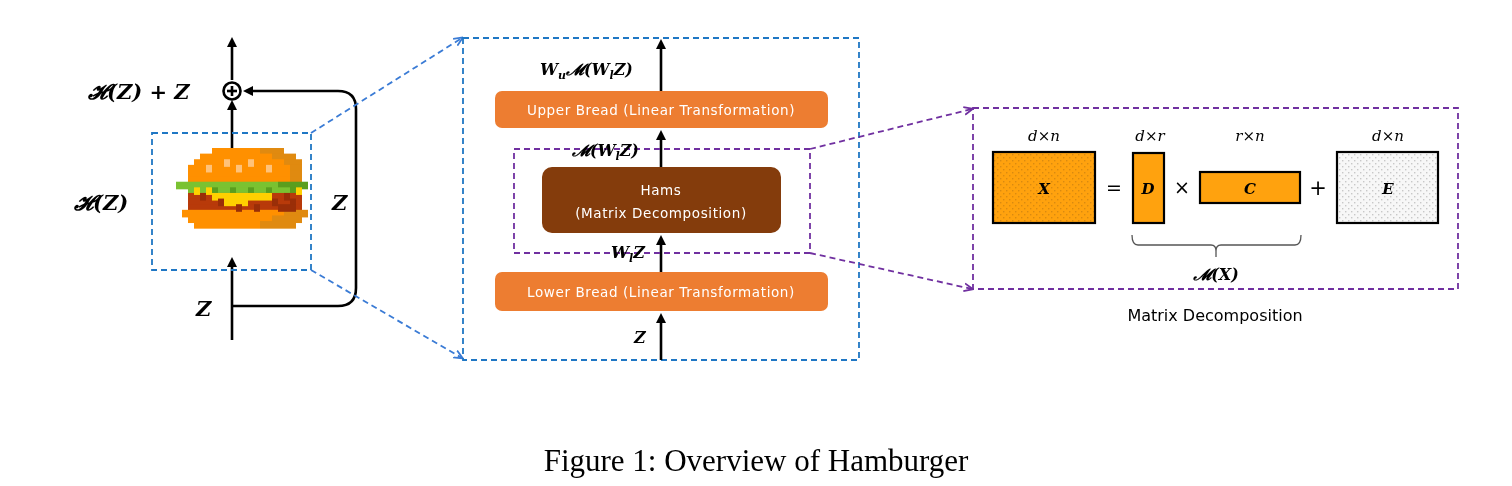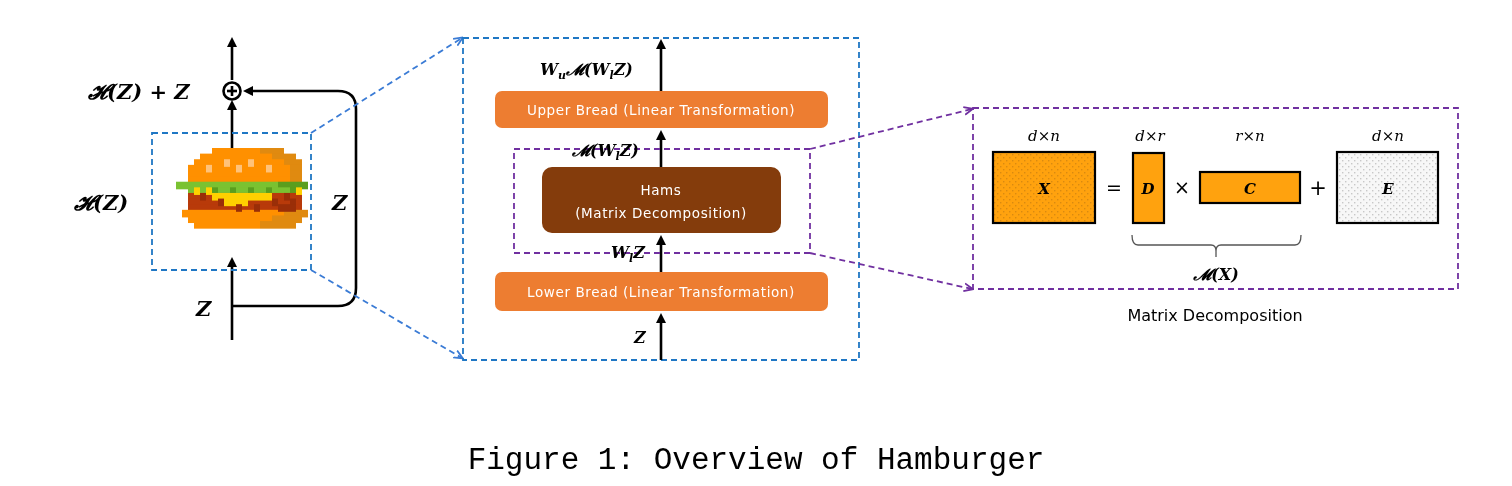--- a/index.html
+++ b/index.html
@@ -3,21 +3,21 @@
 <meta charset="utf-8">
 <style>
   html, body { margin:0; padding:0; background:#ffffff; }
   body { width:1512px; height:486px; position:relative; overflow:hidden; font-family:"DejaVu Sans", sans-serif; }
   #fig { position:absolute; left:0; top:0; }
   .math { font-family:"DejaVu Serif", serif; font-weight:bold; font-style:italic; fill:#000; }
   .mathup { font-family:"DejaVu Serif", serif; fill:#000; }
   .lbl { font-family:"DejaVu Sans", sans-serif; fill:#ffffff; font-size:13.5px; letter-spacing:0.6px; }
   .plain { font-family:"DejaVu Sans", sans-serif; fill:#000; }
   #caption { position:absolute; left:0; width:1512px; top:443px; text-align:center;
-             font-family:Liberation Mono, monospace; font-size:31px; color:#000; }
+             font-family:Liberation Serif, serif; font-size:31px; color:#000; }
 </style>
 </head>
 <body>
 
 <svg id="fig" width="1512" height="440" viewBox="0 0 1512 440" xmlns="http://www.w3.org/2000/svg">
   <defs>
     <marker id="arrBlack" markerWidth="10" markerHeight="10" refX="5" refY="5" orient="auto" markerUnits="userSpaceOnUse">
       <path d="M0,0 L10,5 L0,10 z" fill="#000"></path>
     </marker>
     <marker id="arrBlue" markerWidth="10" markerHeight="10" refX="8" refY="5" orient="auto" markerUnits="userSpaceOnUse">

